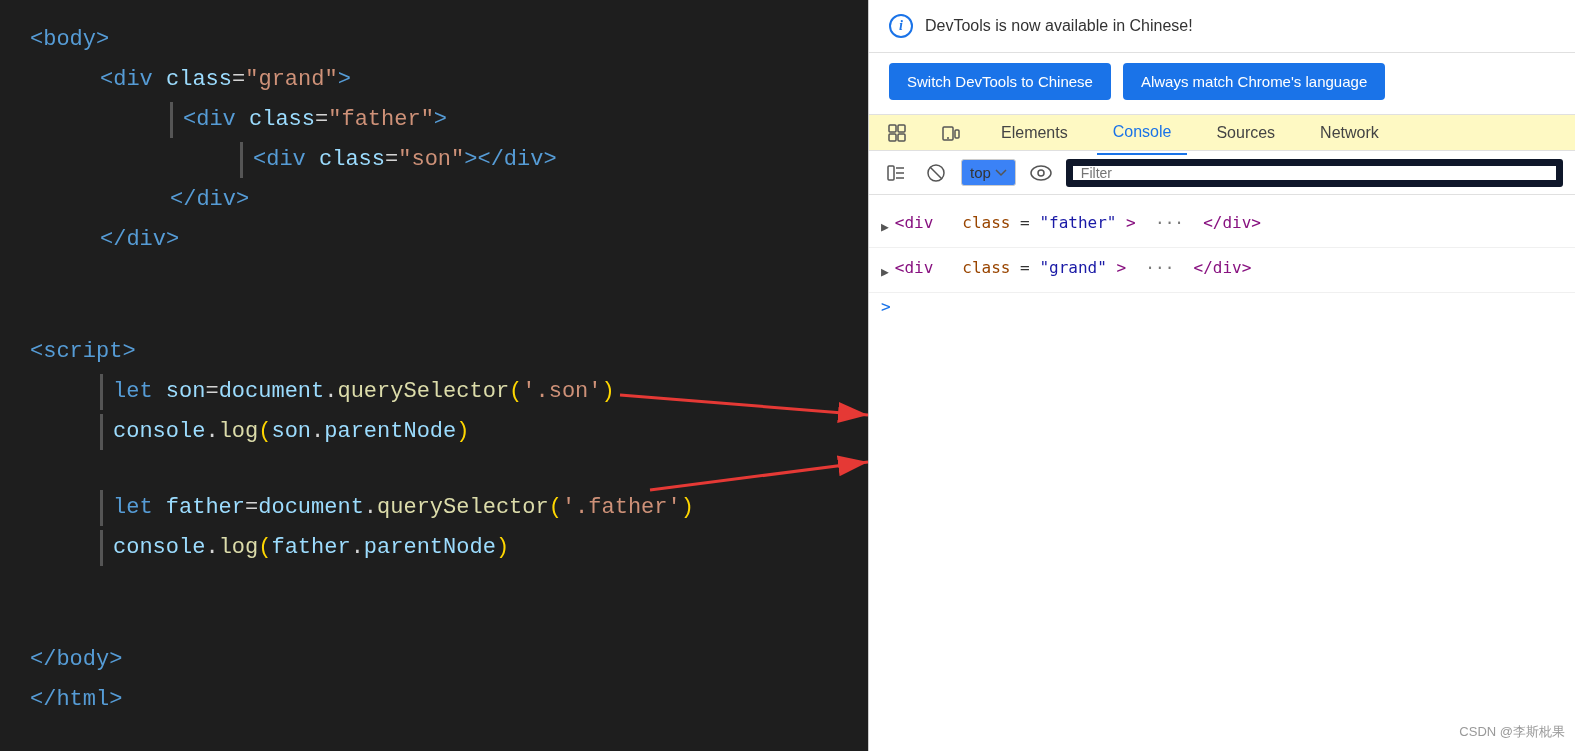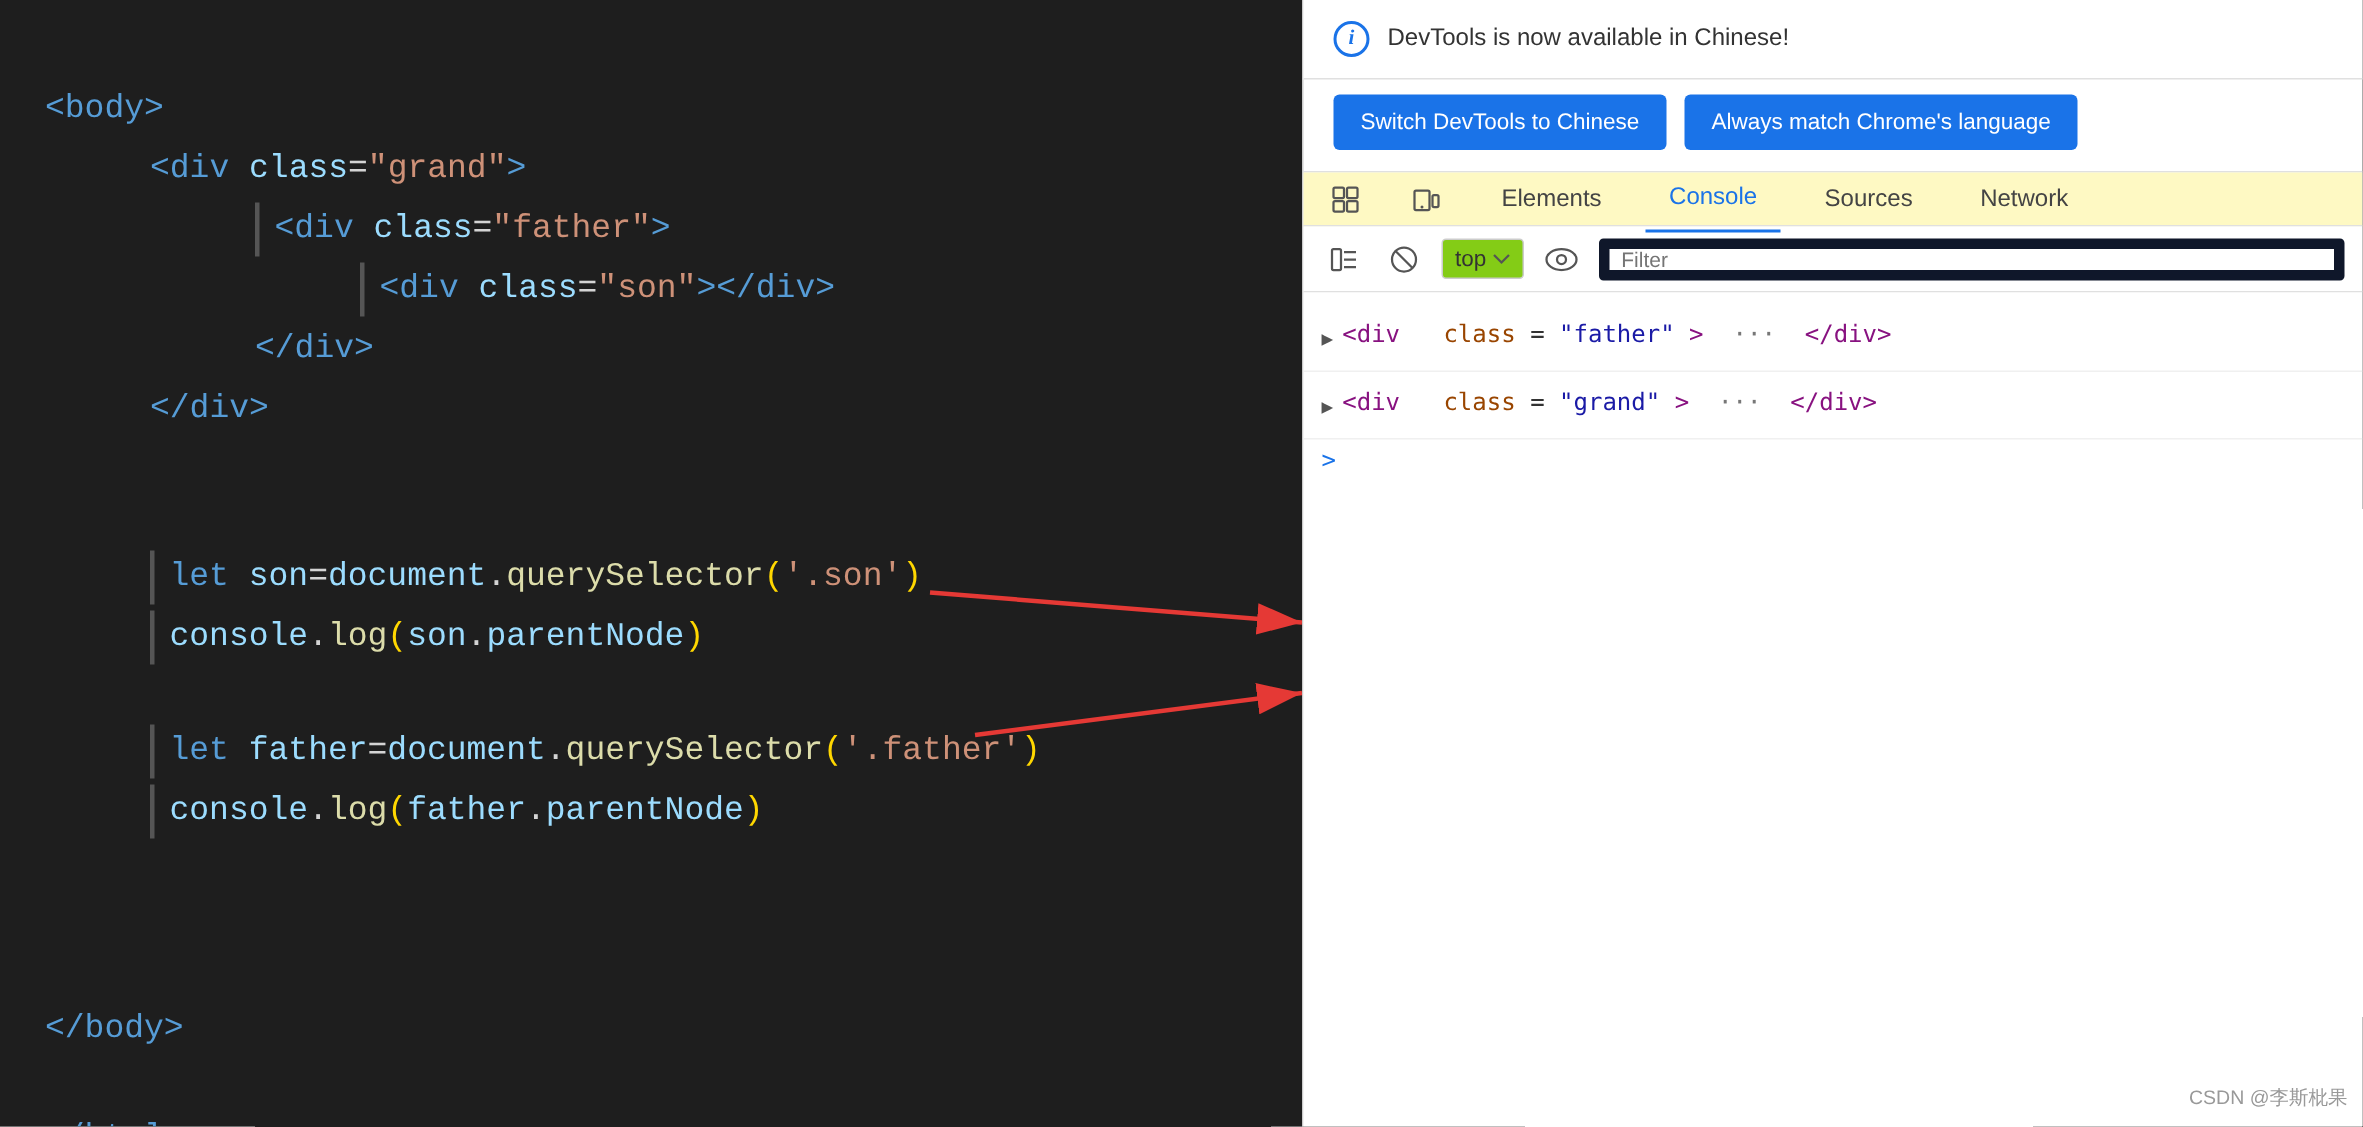--- a/index.html
+++ b/index.html
@@ -18,21 +18,21 @@
     .code-line {
       display: flex;
       align-items: flex-start;
       min-height: 36px;
       padding: 2px 0;
       font-size: 22px;
       line-height: 36px;
       white-space: nowrap;
     }
 
-    .indent-0 { padding-left: 30px; margin-top: 33px; }
+    .indent-0 { padding-left: 30px; }
     .indent-1 { padding-left: 100px; }
     .indent-2 { padding-left: 170px; }
     .indent-3 { padding-left: 240px; }
 
     
     .c-tag { color: #569cd6; }
     .c-attr { color: #9cdcfe; }
     .c-string { color: #ce9178; }
     .c-bracket { color: #ffd700; }
     .c-white { color: #d4d4d4; }
@@ -171,21 +171,21 @@
       display: flex;
       align-items: center;
       gap: 4px;
       padding: 4px 8px;
       border: 1px solid #ccc;
       border-radius: 3px;
       cursor: pointer;
       font-family: Arial, sans-serif;
       font-size: 15px;
       color: #333;
-      background: #84cc16;
+      background: #3b82f6;
     }
 
     .eye-icon {
       width: 30px;
       height: 30px;
       display: flex;
       align-items: center;
       justify-content: center;
       cursor: pointer;
       color: #555;
@@ -318,20 +318,23 @@
     <span class="c-tag">&lt;/div&gt;</span>
   </div>
 
   <div class="code-line indent-1">
     <span class="c-tag">&lt;/div&gt;</span>
   </div>
 
   <div class="code-line" style="height: 36px;"></div>
   <div class="code-line" style="height: 36px;"></div>
 
+  <div class="code-line indent-0">
+    <span class="c-tag">&lt;script&gt;</span>
+  </div>
 
   <div class="code-line indent-1">
     <span style="display:inline-block;width:3px;height:36px;background:#555;margin-right:10px;vertical-align:middle;"></span>
     <span class="c-keyword">let</span>
     <span class="c-white">&nbsp;</span>
     <span class="c-var">son</span>
     <span class="c-white"> = </span>
     <span class="c-var">document</span>
     <span class="c-plain">.</span>
     <span class="c-method">querySelector</span>

